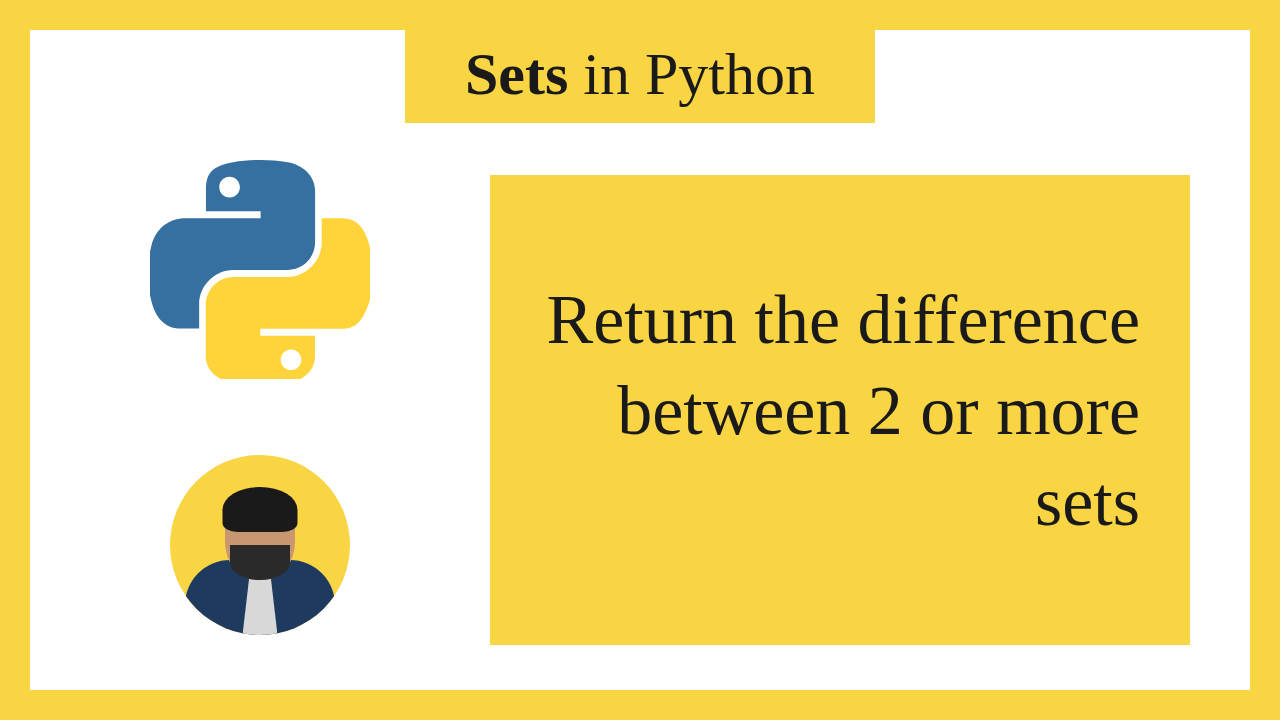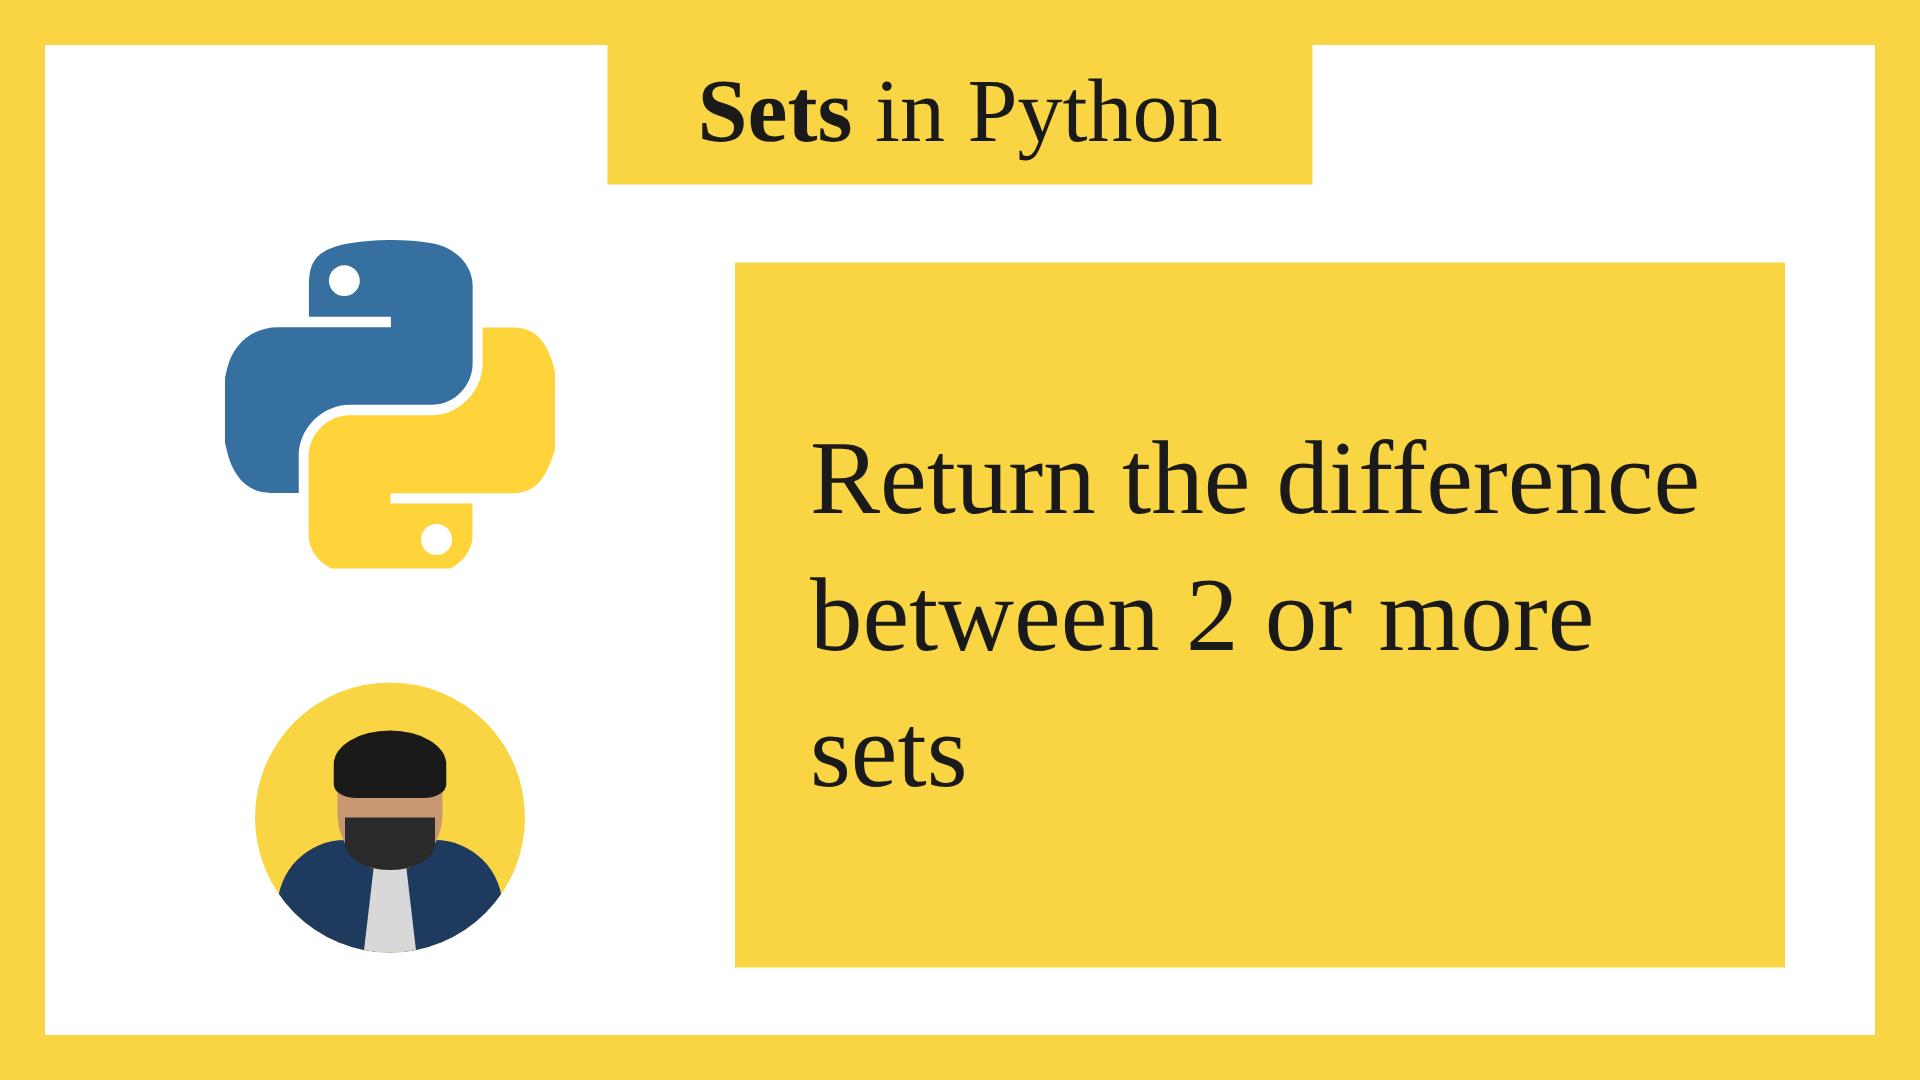--- a/index.html
+++ b/index.html
@@ -125,21 +125,21 @@
       height: 470px;
       background: #f9d544;
       display: flex;
       align-items: center;
       justify-content: center;
       padding: 30px 50px;
     }
     .content-text {
       font-size: 70px;
       color: #1a1a1a;
-      text-align: left;
+      text-align: right;
       line-height: 1.3;
       font-weight: 400;
     }
   </style>
 </head>
 <body>
 
 <div class="outer-frame">
   <div class="inner-frame">
 

